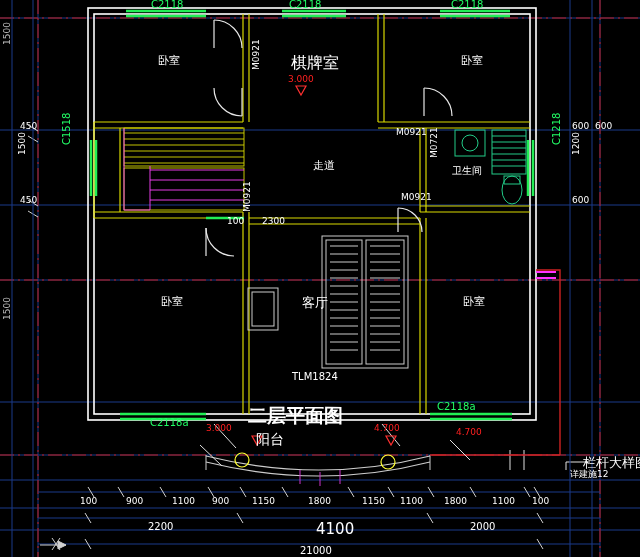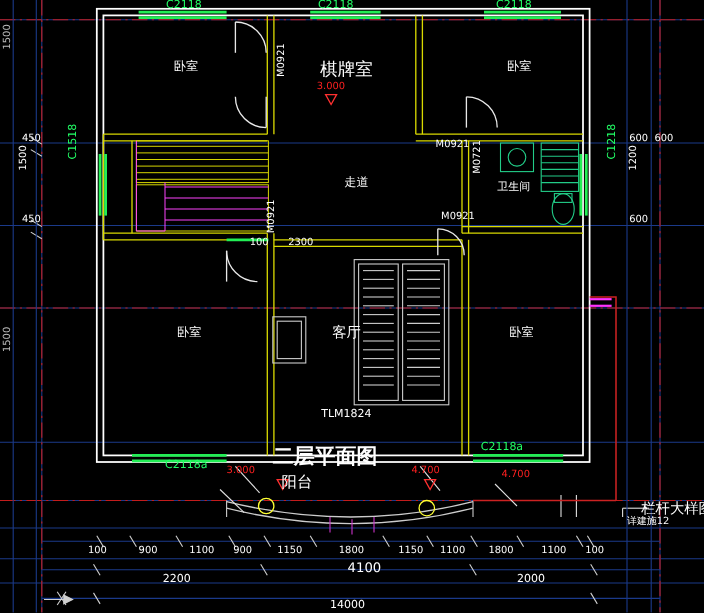--- a/index.html
+++ b/index.html
@@ -317,18 +317,18 @@
   <div class="lbl white" style="left:212px;top:497px;font-size:9px">900</div>
   <div class="lbl white" style="left:252px;top:497px;font-size:9px">1150</div>
   <div class="lbl white" style="left:308px;top:497px;font-size:9px">1800</div>
   <div class="lbl white" style="left:362px;top:497px;font-size:9px">1150</div>
   <div class="lbl white" style="left:400px;top:497px;font-size:9px">1100</div>
   <div class="lbl white" style="left:444px;top:497px;font-size:9px">1800</div>
   <div class="lbl white" style="left:492px;top:497px;font-size:9px">1100</div>
   <div class="lbl white" style="left:532px;top:497px;font-size:9px">100</div>
 
   <div class="lbl white" style="left:148px;top:522px;font-size:10px">2200</div>
-  <div class="lbl white" style="left:316px;top:510px;font-size:12px">4100</div>
+  <div class="lbl white" style="left:316px;top:522px;font-size:15px">4100</div>
   <div class="lbl white" style="left:470px;top:522px;font-size:10px">2000</div>
 
-  <div class="lbl white" style="left:300px;top:546px;font-size:10px">14000</div>
+  <div class="lbl white" style="left:300px;top:546px;font-size:10px">21000</div>
 
 </div>
 
 </body></html>

